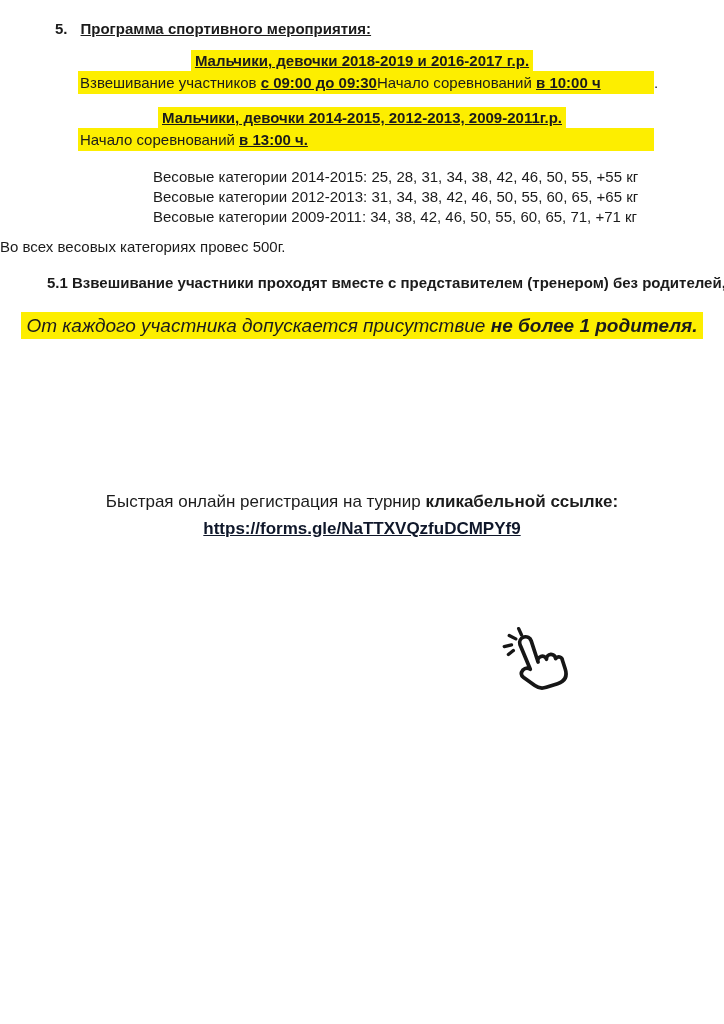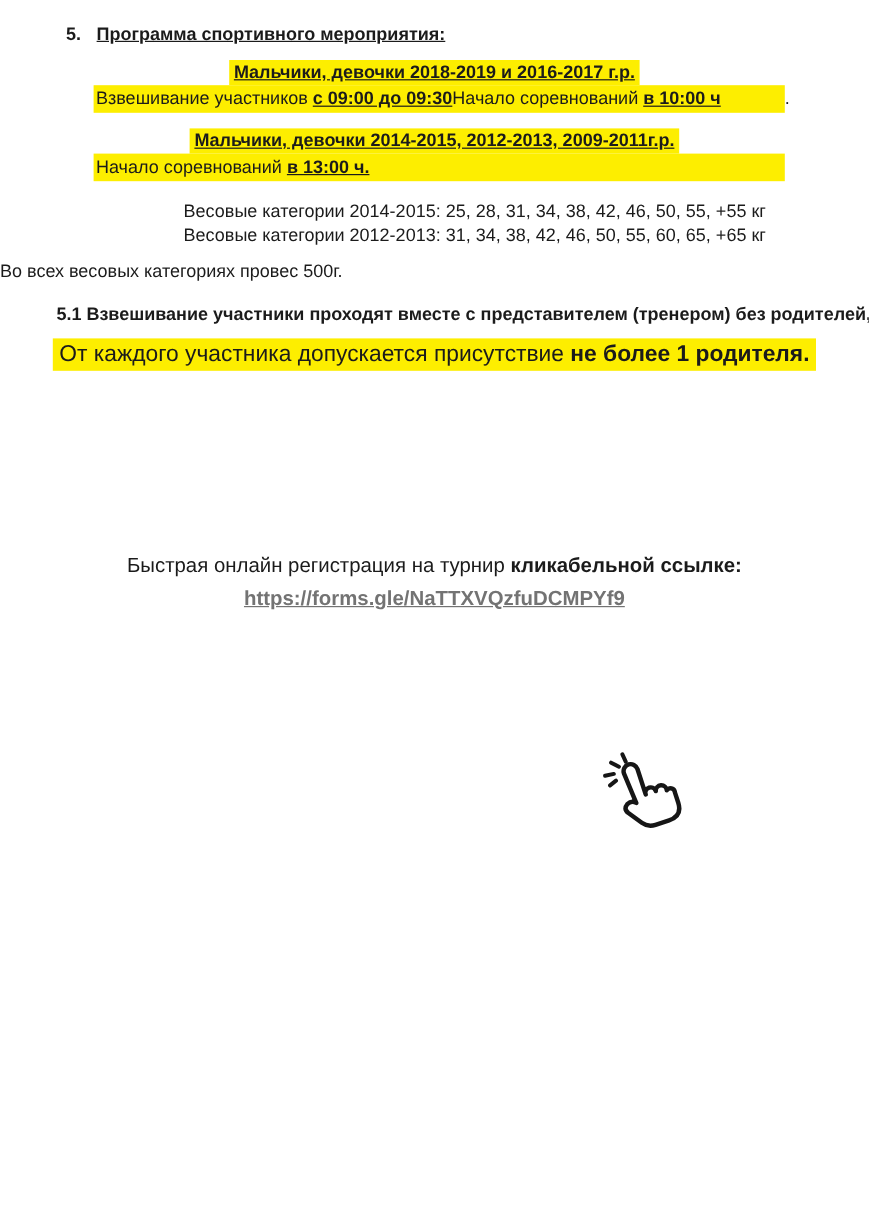--- a/index.html
+++ b/index.html
@@ -14,25 +14,25 @@
   .hdr-center{text-align:center;margin-top:15px;font-size:15px;}
   .hdr-center .hl{font-weight:bold;text-decoration:underline;padding:2px 4px;}
   .weigh-wrap{display:flex;align-items:baseline;margin-left:78px;margin-top:2px;font-size:15px;}
   .weigh-row{display:flex;width:572px;background:#fdee00;padding:3px 2px;white-space:nowrap;}
   .cats{margin-left:153px;font-size:15px;line-height:20px;}
   .g1-cats{margin-top:13px;}
   .g2-cats{margin-top:16px;}
   .center-line{font-size:15px;margin-top:10px;line-height:20px;}
   .p51{margin:14px 34px 0 30px;font-size:15px;line-height:24px;}
   .p51 .lead{font-weight:bold;text-indent:17px;white-space:nowrap;}
-  .parent-rule{text-align:center;margin-top:10px;font-size:19px;}
+  .parent-rule{text-align:center;margin-top:20px;font-size:19px;font-style:italic;}
   .parent-rule .hl{padding:3px 5px;}
   .reg{text-align:center;margin-top:155px;font-size:17px;}
   .reg-link-row{text-align:center;margin-top:7px;}
-  .reg-link{font-size:17px;font-weight:bold;color:#737373;text-decoration:underline;cursor:pointer;}
+  .reg-link{font-size:17px;font-weight:bold;color:#0f172a;text-decoration:underline;cursor:pointer;}
   .hand-icon{position:absolute;left:494px;top:624px;}
 </style>
 </head>
 <body>
 
 <div class="page">
 
   <div class="heading">
     <span class="num">5.</span><span class="title">Программа спортивного мероприятия:</span>
   </div>
@@ -56,20 +56,21 @@
 
   <div class="weigh-wrap">
     <div class="weigh-row hl">
       <span><span>Начало соревнований </span><span class="bu">в 13:00 ч.</span></span>
     </div>
   </div>
 
   <div class="cats g2-cats">
     <div>Весовые категории 2014-2015: 25, 28, 31, 34, 38, 42, 46, 50, 55, +55 кг</div>
     <div>Весовые категории 2012-2013: 31, 34, 38, 42, 46, 50, 55, 60, 65, +65 кг</div>
+    <div>Весовые категории 2009-2011: 34, 38, 42, 46, 50, 55, 60, 65, 71, +71 кг</div>
   </div>
 
   <div class="center-line">Во всех весовых категориях провес 500г.</div>
 
   <div class="p51">
     <div class="lead">5.1 Взвешивание участники проходят вместе с представителем (тренером) без родителей,</div>
   </div>
 
   <div class="parent-rule">
     <span class="hl"><span>От каждого участника допускается присутствие </span><span class="bold">не более 1 родителя.</span></span>

